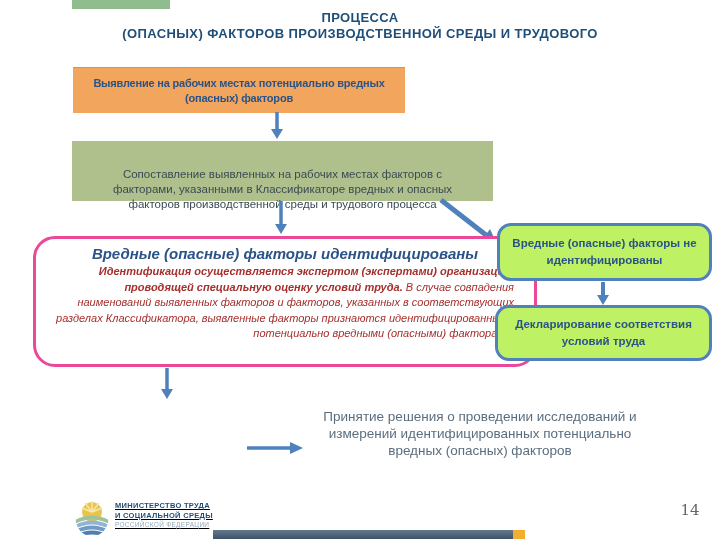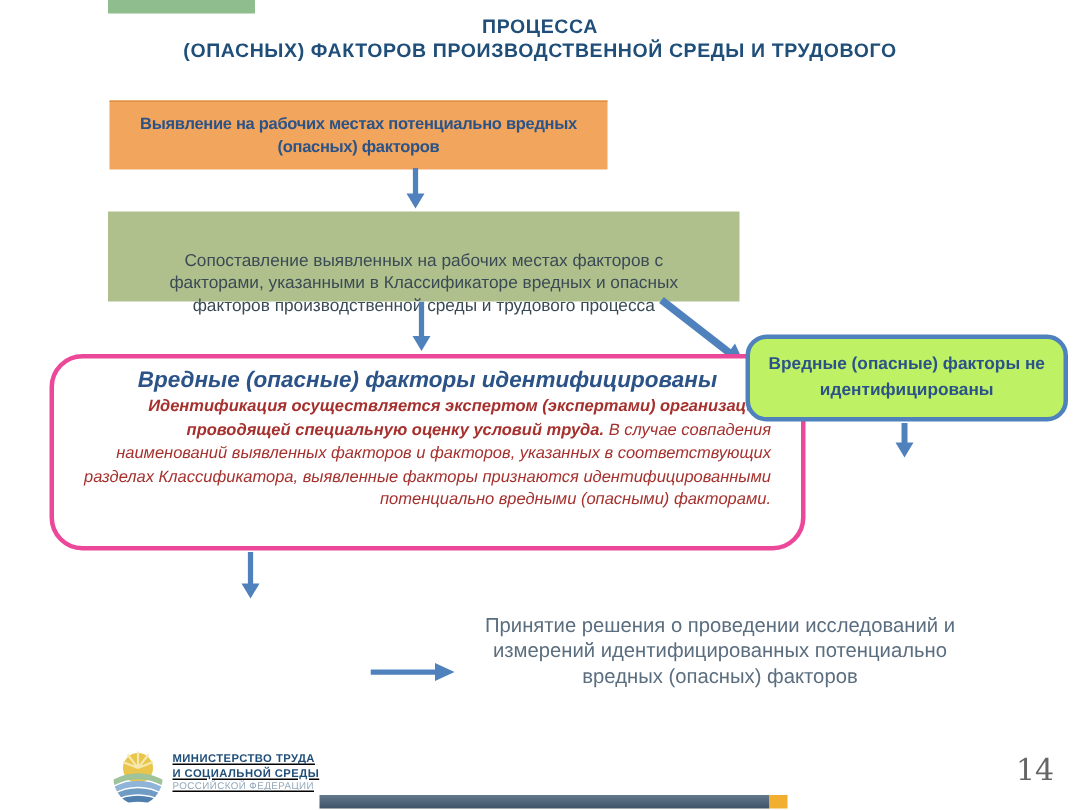--- a/index.html
+++ b/index.html
@@ -44,21 +44,21 @@
     color:#5B6E7F;font-size:13.5px;line-height:17px;}
   
   .logo{left:75px;top:499px;width:34px;height:38px;}
   .ministry{left:115px;top:501px;width:130px;text-decoration:underline;}
   .ministry .l{color:#1F4E79;font-weight:bold;font-size:7.5px;line-height:9.5px;letter-spacing:.3px;}
   .ministry .l3{color:#93A9BA;font-weight:normal;font-size:6.5px;line-height:9px;letter-spacing:.3px;}
   .footer-bar{left:213px;top:530px;width:300px;height:9px;
     background:linear-gradient(#64798C,#3E5268);}
   .footer-square{left:513px;top:530px;width:12px;height:9px;background:#F2AE2E;}
   .page-num{left:668px;top:501px;width:44px;text-align:center;color:#666666;
-    font-family:"DejaVu Serif",serif;font-size:20px;}
+    font-family:"DejaVu Serif",serif;font-size:15px;}
   svg{display:block;}
 </style>
 </head>
 <body>
 
 <div id="slide">
 
   <div class="abs top-accent"></div>
 
   <div class="abs title">
@@ -96,20 +96,23 @@
 
   <div class="abs box-side box-nid">
     <div class="txt">Вредные (опасные) факторы не идентифицированы</div>
   </div>
 
   <svg class="abs" style="left:596px;top:282px;" width="14" height="24">
     <line x1="7" y1="0" x2="7" y2="14" stroke="#4F81BD" stroke-width="4"></line>
     <polygon points="1,13 13,13 7,23" fill="#4F81BD"></polygon>
   </svg>
 
+  <div class="abs box-side box-decl">
+    <div class="txt">Декларирование  соответствия условий труда</div>
+  </div>
 
   <svg class="abs" style="left:160px;top:368px;" width="14" height="32">
     <line x1="7" y1="0" x2="7" y2="22" stroke="#4F81BD" stroke-width="3.5"></line>
     <polygon points="1,21 13,21 7,31" fill="#4F81BD"></polygon>
   </svg>
 
 
   <svg class="abs" style="left:247px;top:440px;" width="58" height="16">
     <line x1="0" y1="8" x2="44" y2="8" stroke="#4F81BD" stroke-width="3.5"></line>
     <polygon points="43,2 43,14 56,8" fill="#4F81BD"></polygon>

